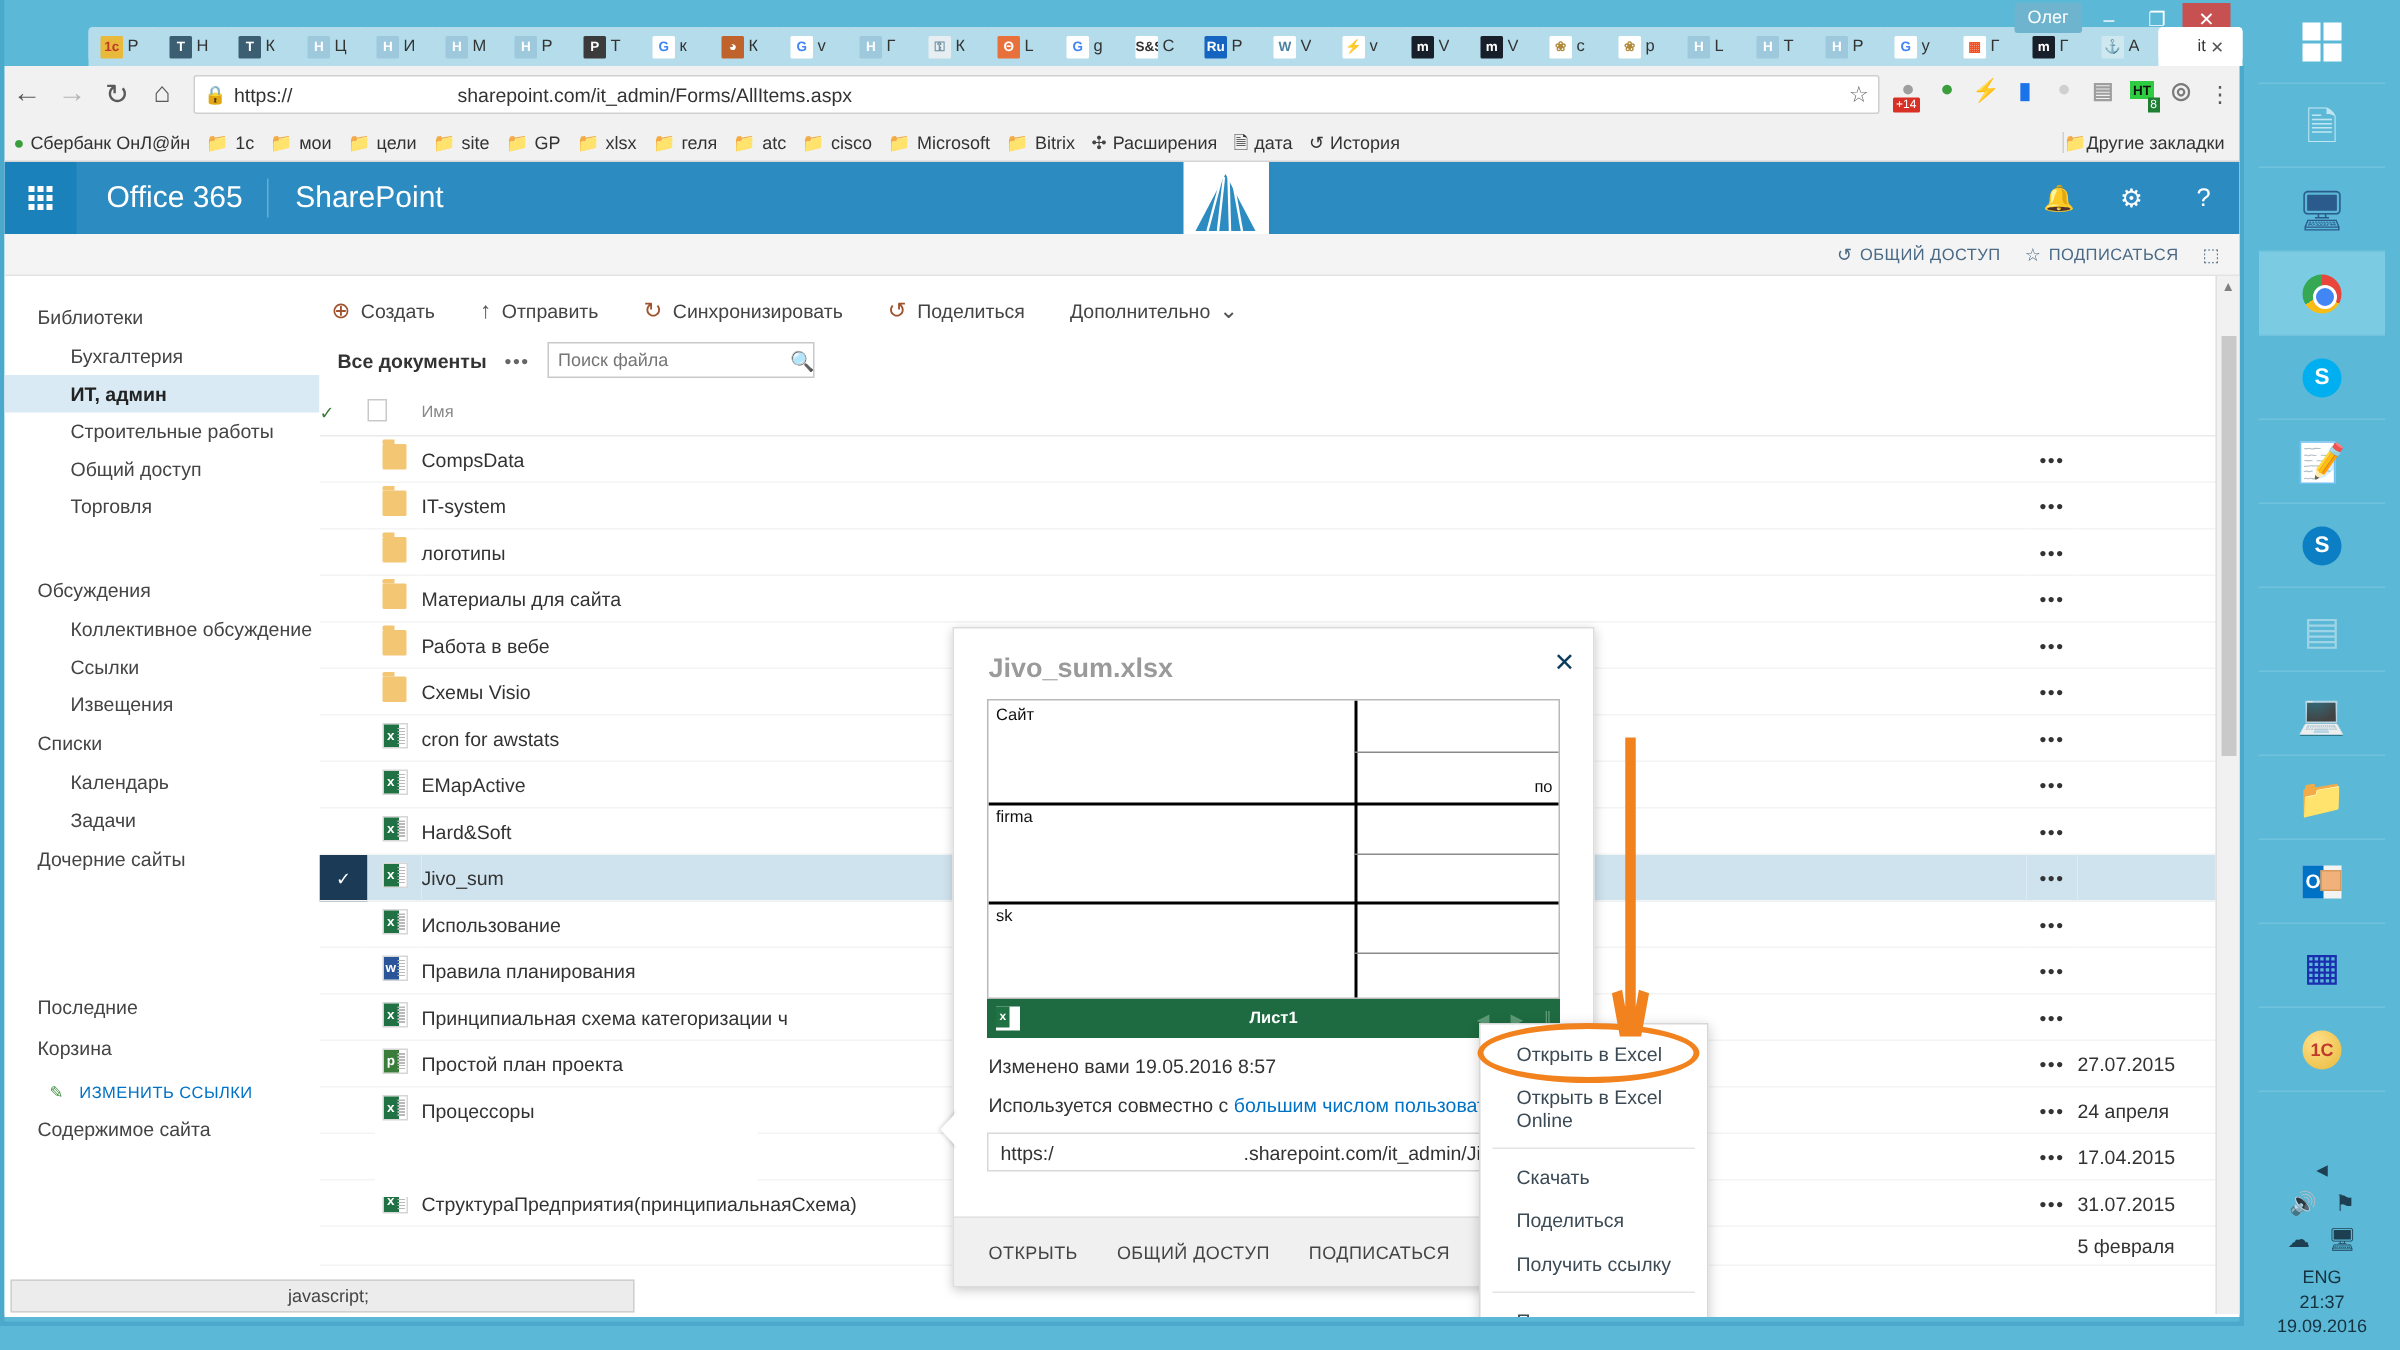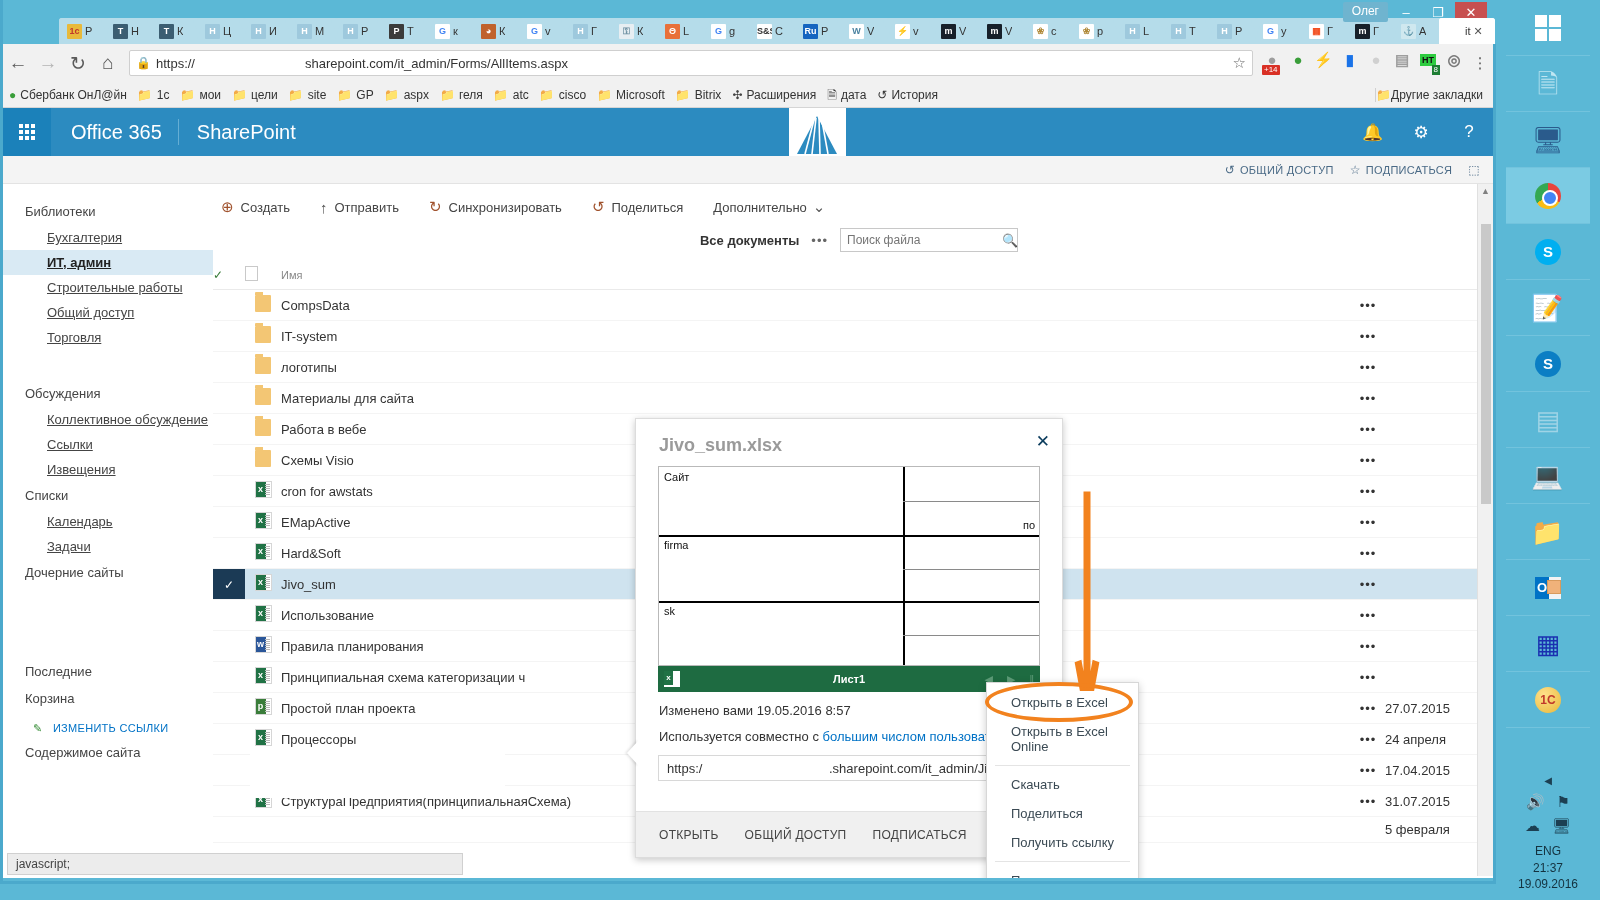--- a/index.html
+++ b/index.html
@@ -164,38 +164,38 @@
 
   
   #quicklaunch {
     width: 210px; flex: 0 0 210px; background: #fff; padding-top: 14px;
     position: relative; border-right: 0;
   }
   .ql-head {
     font-size: 13px; color: #444; padding: 6px 0 6px 22px;
   }
   .ql-item {
-    font-size: 13px; color: #444; padding: 5px 0 5px 44px; text-decoration: underline;
+    font-size: 13px; color: #444; padding: 5px 0 5px 44px;
   }
   .ql-item.sel { background: #d9eaf4; font-weight: bold; color: #222; }
   .ql-blank { height: 22px; margin: 2px 0 6px 44px; width: 80px; background: #fff; }
   .ql-blank2 { height: 60px; margin: 6px 0 6px 44px; width: 110px; background: #fff; }
   .ql-foot { font-size: 13px; color: #444; padding: 6px 0 6px 22px; }
   .ql-edit { font-size: 11px; color: #0072c6; padding: 10px 0 4px 30px; letter-spacing: .3px; }
   .ql-edit .pen { color: #3a8f3a; margin-right: 7px; }
 
   
   #listarea { flex: 1; position: relative; background: #fff; overflow: hidden; }
   #cmdbar { display: flex; align-items: center; padding: 14px 0 0 8px; }
   .cmd {
     display: flex; align-items: center; font-size: 13px; color: #444;
     margin-right: 30px; white-space: nowrap;
   }
   .cmd .cico { margin-right: 7px; font-size: 15px; }
-  #viewrow { display: flex; align-items: center; padding: 12px 0 0 12px; justify-content: center; }
+  #viewrow { display: flex; align-items: center; padding: 12px 0 0 12px; }
   #viewname { font-size: 13px; font-weight: bold; color: #333; }
   #viewdots { color: #666; margin: 0 12px; letter-spacing: 1px; font-size: 13px; }
   #searchbox {
     width: 178px; height: 24px; border: 1px solid #c8c8c8; background: #fff;
     display: flex; align-items: center; padding: 0 6px;
   }
   #searchbox input {
     border: 0; outline: none; flex: 1; font-size: 12px; color: #888;
     font-family: "Liberation Sans", sans-serif; background: transparent;
   }
@@ -325,23 +325,23 @@
 
   
   #annot-arrow { position: absolute; left: 1062px; top: 262px; z-index: 80; }
   #annot-ellipse {
     position: absolute; left: 982px; top: 498px; width: 148px; height: 40px;
     border: 4px solid #f2821e; border-radius: 50%; z-index: 81;
   }
 
   
   #statusbar {
-    position: absolute; left: 4px; bottom: 6px; width: 456px; height: 22px;
+    position: absolute; left: 4px; bottom: 6px; width: 416px; height: 22px;
     background: #ececec; border: 1px solid #d0d0d0;
-    font-size: 12px; color: #444; padding: 3px 0 0 8px; z-index: 90;
+    font-size: 12px; color: #444; padding: 3px 0 0 8px; z-index: 90; text-align: center;
   }
 
   
   #taskbar {
     position: absolute; right: 0; top: 0; width: 104px; height: 900px;
     background: #5bb8d6;
   }
   .tbitem {
     width: 84px; height: 56px; margin: 0 auto;
     display: flex; align-items: center; justify-content: center;
@@ -574,21 +574,21 @@
         <div class="bm">
           <span class="bmico folder-ico">📁</span>
           <span>site</span>
         </div>
         <div class="bm">
           <span class="bmico folder-ico">📁</span>
           <span>GP</span>
         </div>
         <div class="bm">
           <span class="bmico folder-ico">📁</span>
-          <span>aspx</span>
+          <span>xlsx</span>
         </div>
         <div class="bm">
           <span class="bmico folder-ico">📁</span>
           <span>геля</span>
         </div>
         <div class="bm">
           <span class="bmico folder-ico">📁</span>
           <span>atc</span>
         </div>
         <div class="bm">

